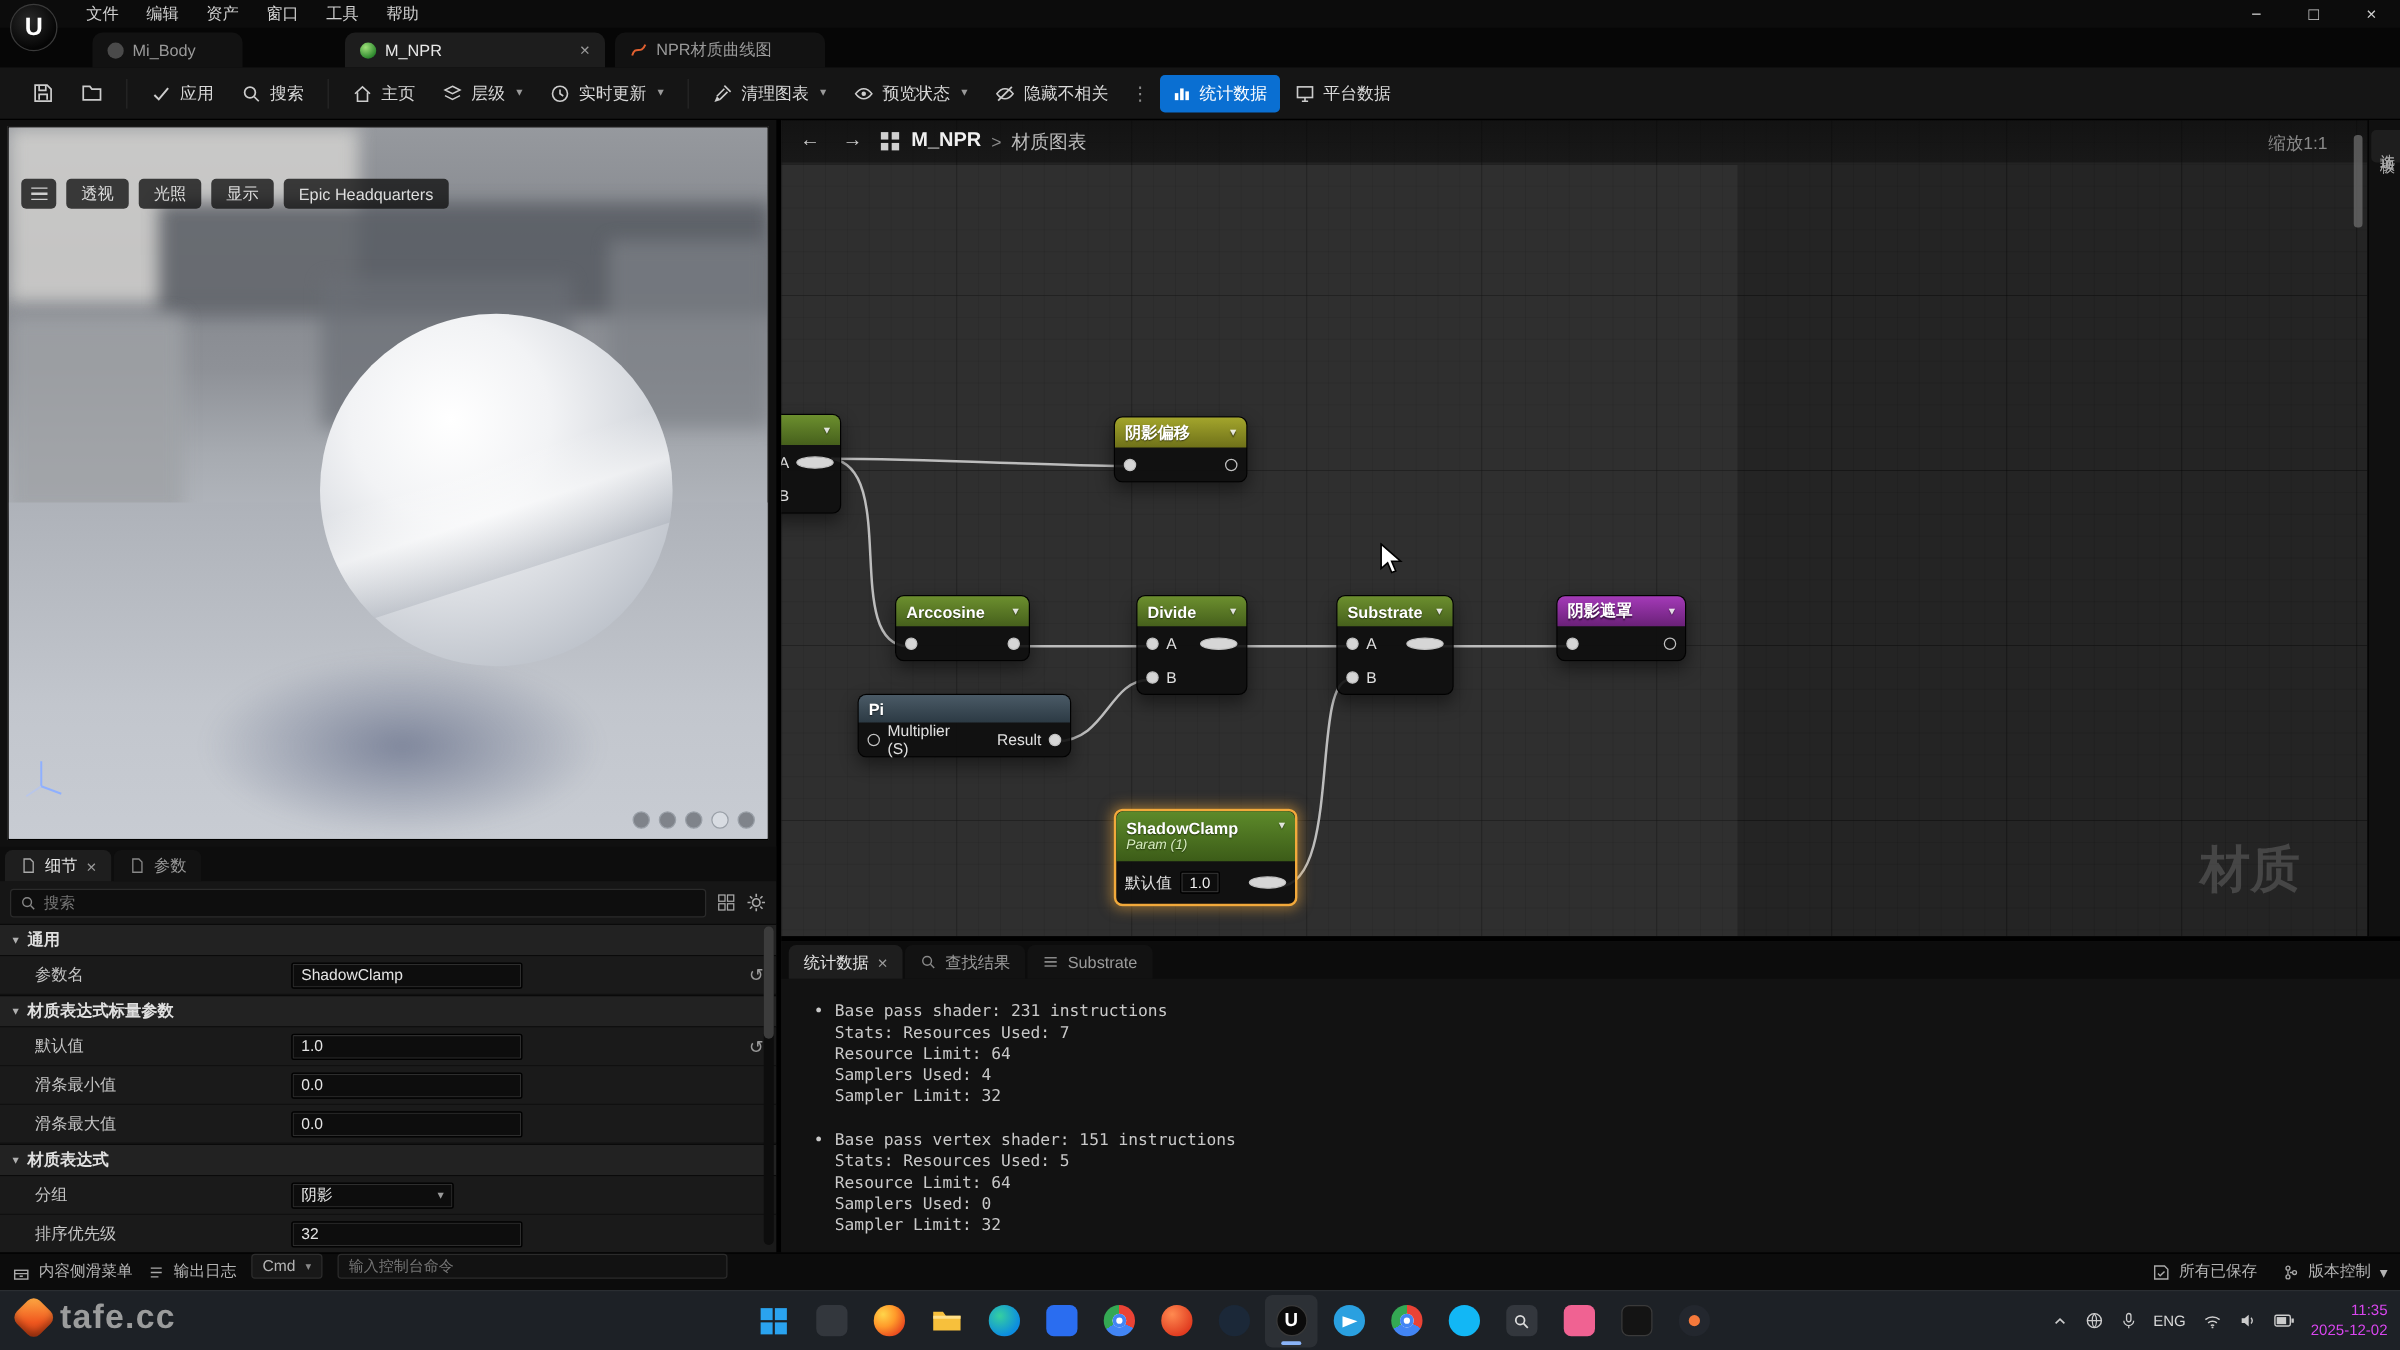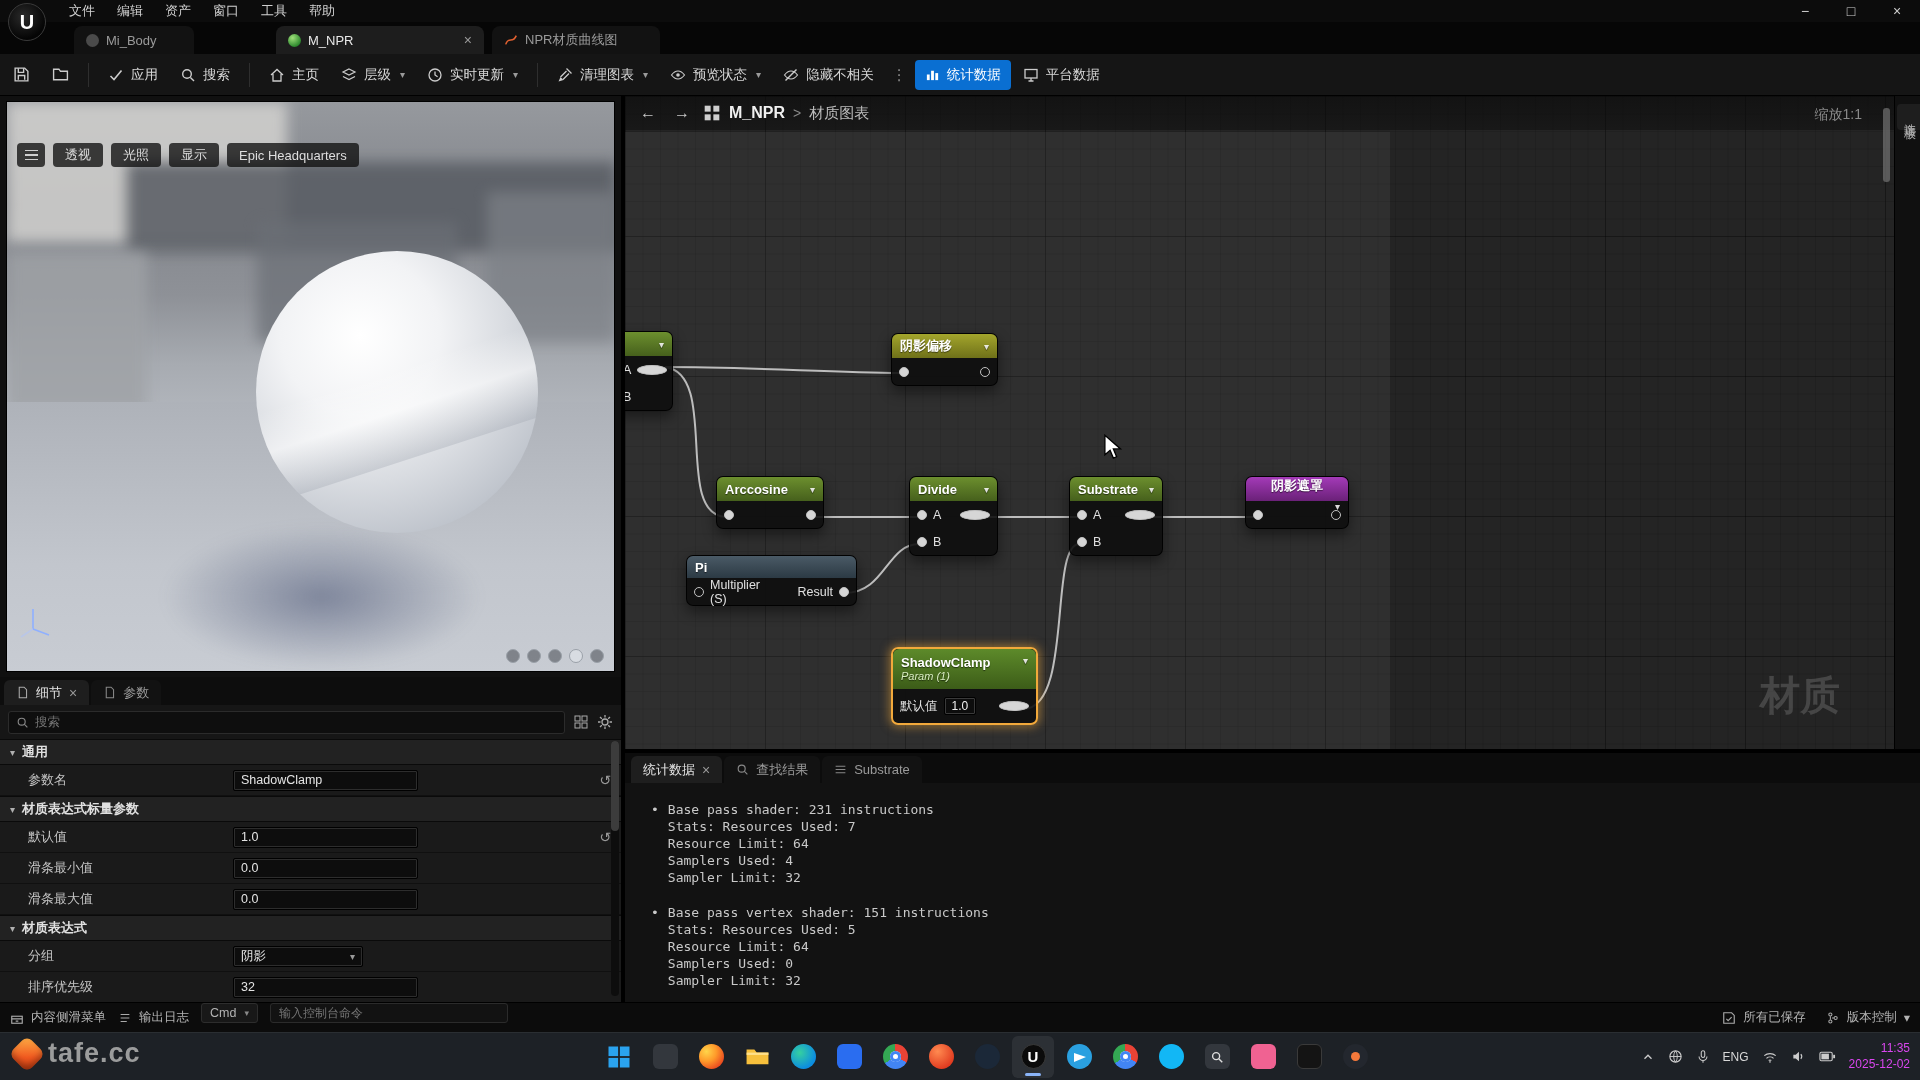--- a/index.html
+++ b/index.html
@@ -28,21 +28,21 @@
   .t1 { left:74px; width:120px; }
   .t2 { left:276px; width:208px; }
   .t3 { left:492px; width:168px; }
   .tclose { margin-left:auto; color:#9a9a9a; font-size:14px; }
   .mat-green { background:radial-gradient(circle at 35% 30%, #9fe07a, #2f8a2f 70%, #145014); }
   .dim-dot { background:#4a4a4a; }
   .curve-ic { width:14px; height:14px; }
 
   
   .toolbar { position:absolute; left:0; top:54px; width:1920px; height:42px; background:#151515;
-    border-bottom:1px solid #000; display:flex; align-items:center; padding:0 3px; gap:2px; z-index:20; }
+    border-bottom:1px solid #000; display:flex; align-items:center; padding:0 16px; gap:2px; z-index:20; }
   .tbtn { display:flex; align-items:center; gap:7px; height:30px; padding:0 10px; border-radius:4px;
     font-size:13.5px; color:#d8d8d8; cursor:default; }
   .tbtn svg { flex:none; }
   .tbtn .chev { font-size:10px; color:#9a9a9a; margin-left:2px; }
   .tbtn.primary { background:#0a6fd2; color:#fff; }
   .tsep { width:1px; height:24px; background:#000; border-right:1px solid #2e2e2e; margin:0 7px; }
   .tmore { color:#8a8a8a; font-size:15px; padding:0 6px; }
 
   
   .main { position:absolute; left:0; top:96px; width:1920px; height:906px; display:flex; }
@@ -141,21 +141,21 @@
     box-shadow:0 6px 14px rgba(0,0,0,.45); z-index:5; font-size:12.5px; color:#ddd; }
   .node.selected { border:2px solid #f2a93b; box-shadow:0 0 10px 2px rgba(242,169,59,.5); }
   .nhead { height:24px; display:flex; align-items:center; padding:0 8px; gap:6px; border-radius:6px 6px 0 0;
     font-weight:bold; font-size:13px; color:#fff; text-shadow:0 1px 1px rgba(0,0,0,.55); }
   .nhead .nchev { margin-left:auto; font-size:10px; color:rgba(255,255,255,.85); font-weight:normal; }
   .nhead.two { height:40px; flex-direction:column; align-items:flex-start; justify-content:center; gap:0; position:relative; }
   .nhead.two .nchev { position:absolute; right:8px; top:6px; }
   .nsub { font-size:11px; font-style:italic; font-weight:normal; color:#d8eec0; line-height:1.1; }
   .hd-green  { background:linear-gradient(180deg,#6c8f2e,#46601c); }
   .hd-olive  { background:linear-gradient(180deg,#a3a52c,#6f7119); }
-  .hd-purple { background:linear-gradient(180deg,#a43ab8,#6a2178);flex-direction:column; }
+  .hd-purple { background:linear-gradient(180deg,#a43ab8,#6a2178); }
   .hd-slate  { background:linear-gradient(180deg,#4a5a66,#2c3a44); height:22px; }
   .hd-clampg { background:linear-gradient(180deg,#5d8a2a,#3c5c18); }
   .prow { display:flex; align-items:center; height:27px; padding:0 7px; gap:6px; }
   .prow.io { justify-content:space-between; }
   .dot { width:10px; height:10px; border:1.6px solid #c2c2c2; border-radius:50%; flex:none; display:block; }
   .dot.filled { background:#d6d6d6; }
   .plabel { color:#e0e0e0; }
   .mini { background:#0d0d0d; border:1px solid #000; box-shadow:inset 0 0 0 1px #3a3a3a; border-radius:2px;
     padding:1px 7px; font-size:12px; color:#f0f0f0; }
   .mla { margin-left:auto;padding-left:28px; }
@@ -174,21 +174,21 @@
   .sentry .bullet { color:#c9c9c9; }
   .sentry .lines div { white-space:pre; }
 
   
   .statusbar { position:absolute; left:0; top:1002px; width:1920px; height:30px; background:#0c0c0c;
     border-top:1px solid #000; display:flex; font-size:12.5px; color:#b4b4b4; padding:0 10px; gap:12px; }
   .sbitem { display:flex; align-items:center; gap:7px; }
   .cmdbox { height:20px; background:#181818; border:1px solid #2d2d2d; border-radius:3px; display:flex;
     align-items:center; gap:8px; padding:0 8px; }
   .cmdbox .chev { font-size:9px; color:#8a8a8a; }
-  .console { width:238px; height:20px; background:#121212; border:1px solid #2b2b2b; border-radius:3px;
+  .console { width:312px; height:20px; background:#121212; border:1px solid #2b2b2b; border-radius:3px;
     color:#ddd; padding:0 8px; font-size:12px; font-family:inherit; outline:none; }
   .sbright { margin-left:auto; display:flex; gap:20px; align-items:center; }
 
   
   .taskbar { position:absolute; left:0; top:1032px; width:1920px; height:48px; background:#1d2126;
     border-top:1px solid rgba(255,255,255,.06); display:flex; align-items:center; }
   .tb-center { position:absolute; left:598px; display:flex; gap:4px; align-items:center; }
   .tb-app { width:42px; height:42px; display:flex; align-items:center; justify-content:center; border-radius:6px;
     position:relative; }
   .tb-app.active { background:rgba(255,255,255,.07); }

